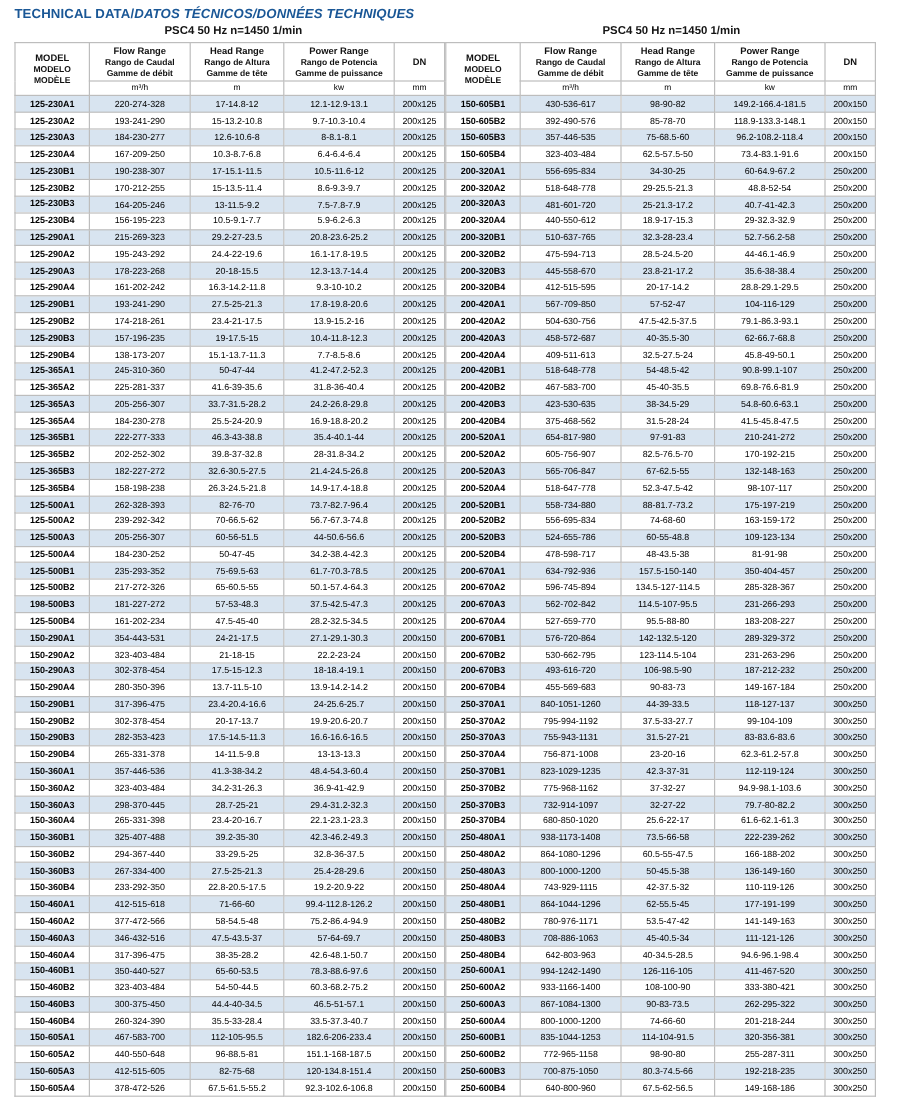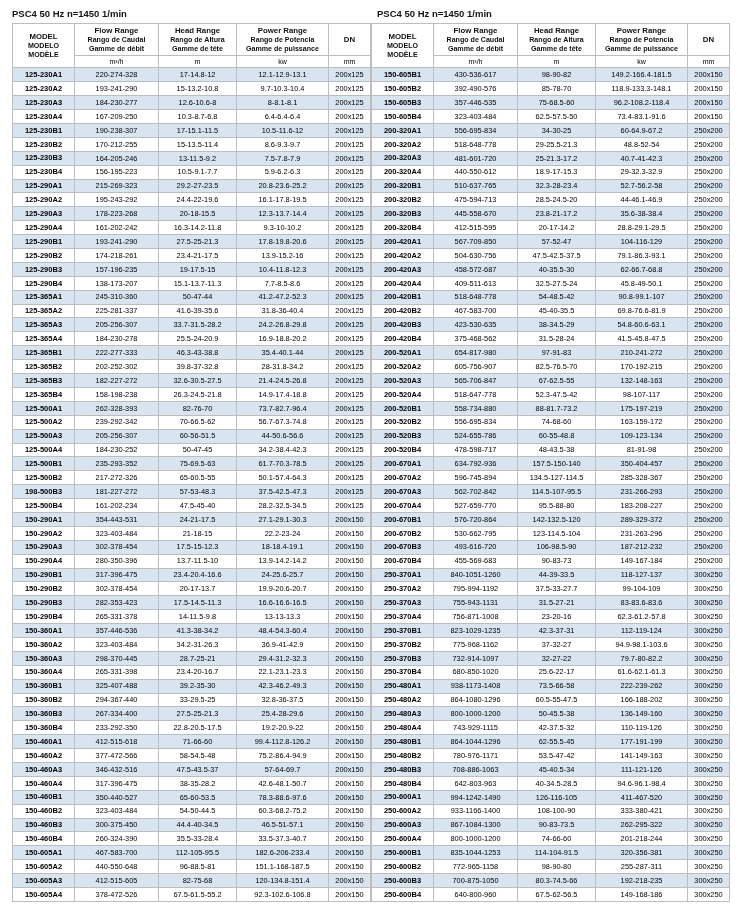--- a/index.html
+++ b/index.html
@@ -12,21 +12,21 @@
     overflow: hidden;
   }
   .page { padding: 6px 8px 0 12px; }
   .title {
     font-size: 11px; font-weight: bold; color: #1a5796;
     letter-spacing: 0.1px;
   }
   .title .it { font-style: italic; }
   .subtitle-row { display: flex; margin-top: 2px; margin-bottom: 4px; }
   .subtitle {
-    flex: 1; 
+    flex: 1; text-align: center;
     font-size: 9.5px; font-weight: bold; color: #141414;
   }
   .tables { display: flex; }
   table { border-collapse: collapse; table-layout: fixed; width: 359px; }
   th, td { border: 1px solid #bdbdbd; overflow: hidden; white-space: nowrap; }
   thead th { background: #ffffff; vertical-align: middle; padding: 2px 0; }
   .l1 { font-size: 7.8px; font-weight: bold; color: #111; line-height: 1.25; }
   .l23 { font-size: 7.1px; font-weight: bold; color: #111; line-height: 1.25; }
   th.unit { font-size: 7px; font-weight: normal; height: 12px; padding: 0; text-align: center; }
   tbody td {
@@ -35,20 +35,23 @@
   }
   tbody td.model { font-weight: bold; font-size: 7.5px; }
   tbody tr:nth-child(odd) { background: #d8e4f0; }
   tbody tr:nth-child(even) { background: #ffffff; }
 </style>
 </head>
 <body>
 
 <div class="page">
 
+  <div class="title">
+    <span>TECHNICAL DATA/</span><span class="it">DATOS TÉCNICOS/DONNÉES TECHNIQUES</span>
+  </div>
 
   <div class="subtitle-row">
     <div class="subtitle">PSC4 50 Hz n=1450 1/min</div>
     <div class="subtitle">PSC4 50 Hz n=1450 1/min</div>
   </div>
 
   <div class="tables">
 
     <table>
       <colgroup>

